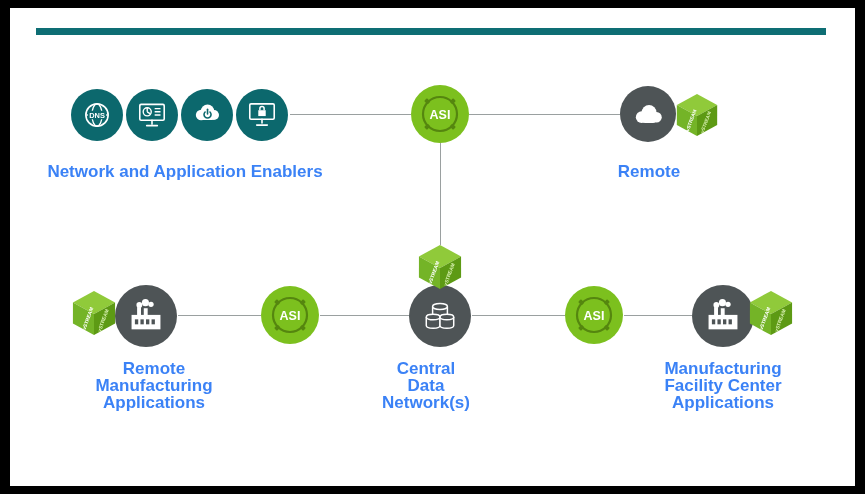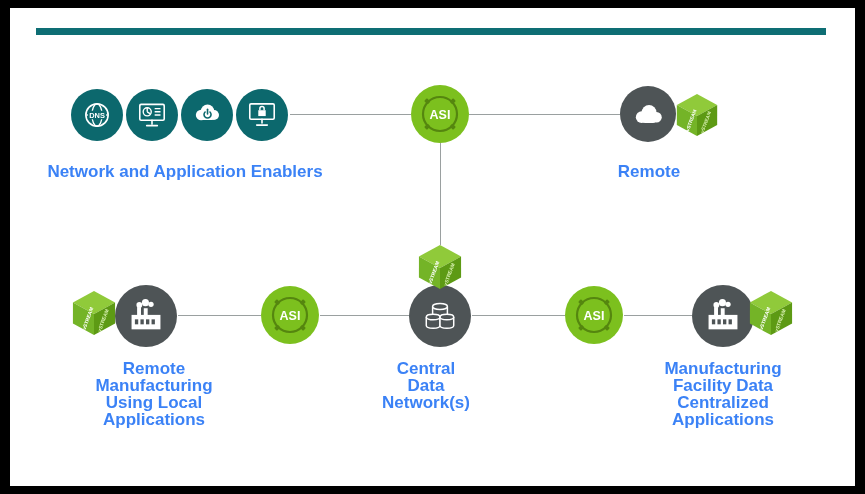--- a/index.html
+++ b/index.html
@@ -162,21 +162,20 @@
       <polygon points="24,1 46,13 24,25 2,13" fill="#90ca3a"></polygon>
       <polygon points="2,13 24,25 24,47 2,35" fill="#74b427"></polygon>
       <polygon points="46,13 24,25 24,47 46,35" fill="#5d9a14"></polygon>
       <text transform="translate(15,42) rotate(-70)" font-size="5.2" font-weight="bold" fill="#fff" font-family="Liberation Sans, sans-serif">vSTREAM</text>
       <text transform="translate(31,44) rotate(-70)" font-size="5.2" font-weight="bold" fill="#d8f0b0" font-family="Liberation Sans, sans-serif">vSTREAM</text>
     </svg>
   </div>
   <div class="label" style="left:92px;top:360px;width:124px;">
     <div>Remote</div>
     <div>Manufacturing</div>
-    <div>Using Local</div>
     <div>Applications</div>
   </div>
 
   <div class="node asi" style="left:261px;top:286px;">
     <svg width="58" height="58" viewBox="0 0 58 58">
       <circle cx="29" cy="29" r="29" fill="#7cc01e"></circle>
       <circle cx="29" cy="29" r="17" fill="none" stroke="#55860f" stroke-width="2.2"></circle>
       <g fill="#55860f">
         <rect x="27" y="8.5" width="4" height="5" rx="1" transform="rotate(45 29 29)"></rect>
         <rect x="27" y="8.5" width="4" height="5" rx="1" transform="rotate(135 29 29)"></rect>
@@ -223,17 +222,16 @@
     <svg width="46" height="46" viewBox="0 0 48 48">
       <polygon points="24,1 46,13 24,25 2,13" fill="#90ca3a"></polygon>
       <polygon points="2,13 24,25 24,47 2,35" fill="#74b427"></polygon>
       <polygon points="46,13 24,25 24,47 46,35" fill="#5d9a14"></polygon>
       <text transform="translate(15,42) rotate(-70)" font-size="5.2" font-weight="bold" fill="#fff" font-family="Liberation Sans, sans-serif">vSTREAM</text>
       <text transform="translate(31,44) rotate(-70)" font-size="5.2" font-weight="bold" fill="#d8f0b0" font-family="Liberation Sans, sans-serif">vSTREAM</text>
     </svg>
   </div>
   <div class="label" style="left:660px;top:360px;width:126px;">
     <div>Manufacturing</div>
-    <div>Facility Data</div>
-    <div>Centralized</div>
+    <div>Facility Center</div>
     <div>Applications</div>
   </div>
 </div>
 
 </body></html>

